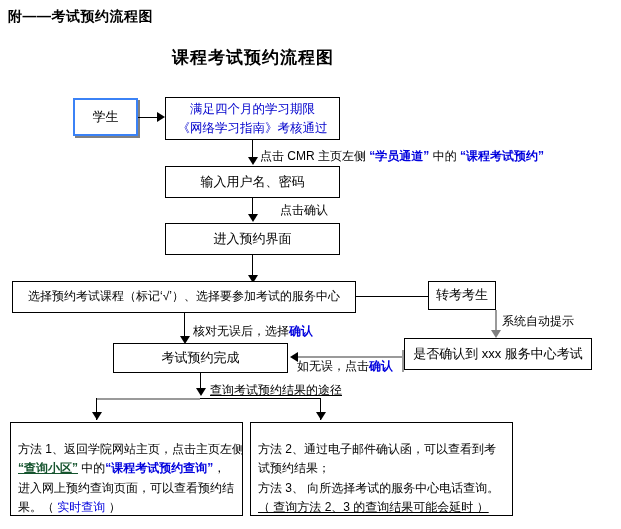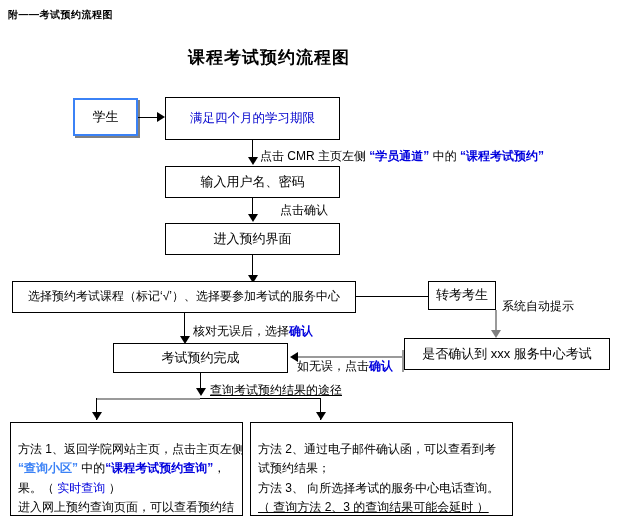--- a/index.html
+++ b/index.html
@@ -17,27 +17,27 @@
     height: 529px;
     overflow: hidden;
     background: #ffffff;
   }
   .abs { position: absolute; }
 
   
   .doc-heading {
     left: 8px;
     top: 8px;
-    font-size: 10px;
+    font-size: 14px;
     font-weight: bold;
     letter-spacing: 0.5px;
     white-space: nowrap;
   }
   .chart-title {
-    left: 16px;
+    left: 0;
     top: 46px;
     width: 506px;
     text-align: center;
     font-size: 17px;
     font-weight: bold;
     letter-spacing: 1px;
   }
 
   
   .box {
@@ -101,40 +101,41 @@
 
   
   .edge-label {
     font-size: 12px;
     white-space: nowrap;
     line-height: 1;
     color: #000000;
   }
   .edge-label.underline { text-decoration: underline; }
   .hl { color: #0000dd; font-weight: bold; }
-  .hl-u { color: #3b82f6; font-weight: bold; }
+  .hl-u { color: #14532d; font-weight: bold; text-decoration: underline; }
   .hl-plain { color: #0000dd; }
 </style>
 </head>
 <body>
 
 <div id="page">
 
   <div class="abs doc-heading">附——考试预约流程图</div>
   <div class="abs chart-title">课程考试预约流程图</div>
 
   <div class="abs box bevel" style="left:73px; top:98px; width:65px; height:38px;">
     <span>学生</span>
   </div>
 
   <div class="abs hline" style="left:138px; top:117px; width:19px;"></div>
   <div class="abs arrowhead-right" style="left:157px; top:112px;"></div>
 
   <div class="abs box blue" style="left:165px; top:97px; width:175px; height:43px;">
     <span class="ln">满足四个月的学习期限</span>
+    <span class="ln">《网络学习指南》考核通过</span>
   </div>
 
   <div class="abs vline" style="left:252px; top:140px; height:17px;"></div>
   <div class="abs arrowhead-down" style="left:248px; top:157px;"></div>
   <div class="abs edge-label" style="left:260px; top:150px;">
     <span>点击 CMR 主页左侧 </span><span class="hl">“学员通道”</span><span> 中的 </span><span class="hl">“课程考试预约”</span>
   </div>
 
   <div class="abs box" style="left:165px; top:166px; width:175px; height:32px;">
     <span>输入用户名、密码</span>
@@ -157,23 +158,23 @@
 
   <div class="abs hline" style="left:356px; top:296px; width:88px;"></div>
   <div class="abs arrowhead-right" style="left:444px; top:291px;"></div>
 
   <div class="abs box" style="left:428px; top:281px; width:68px; height:29px;">
     <span>转考考生</span>
   </div>
 
   <div class="abs vline gray" style="left:495px; top:310px; height:22px;"></div>
   <div class="abs arrowhead-down gray" style="left:491px; top:330px;"></div>
-  <div class="abs edge-label" style="left:502px; top:300px;">系统自动提示</div>
-
-  <div class="abs box" style="left:404px; top:338px; width:206px; height:32px;">
+  <div class="abs edge-label" style="left:502px; top:315px;">系统自动提示</div>
+
+  <div class="abs box" style="left:404px; top:338px; width:188px; height:32px;">
     <span>是否确认到 xxx 服务中心考试</span>
   </div>
 
   <div class="abs vline" style="left:184px; top:313px; height:27px;"></div>
   <div class="abs arrowhead-down" style="left:180px; top:336px;"></div>
   <div class="abs edge-label" style="left:193px; top:325px;">
     <span>核对无误后，选择</span><span class="hl">确认</span>
   </div>
 
   <div class="abs box" style="left:113px; top:343px; width:175px; height:30px;">
@@ -194,22 +195,22 @@
   <div class="abs hline gray" style="left:96px; top:398px; width:104px; height:2px;"></div>
   <div class="abs hline" style="left:200px; top:398px; width:120px;"></div>
   <div class="abs vline" style="left:96px; top:398px; height:22px;"></div>
   <div class="abs arrowhead-down" style="left:92px; top:412px;"></div>
   <div class="abs vline" style="left:320px; top:398px; height:22px;"></div>
   <div class="abs arrowhead-down" style="left:316px; top:412px;"></div>
 
   <div class="abs box text-left" style="left:10px; top:422px; width:233px; height:94px;">
     <span class="ln">方法 1、返回学院网站主页，点击主页左侧</span>
     <span class="ln"><span class="hl-u">“查询小区”</span><span> 中的</span><span class="hl">“课程考试预约查询”</span><span>，</span></span>
+    <span class="ln">进入网上预约查询页面，可以查看预约结</span>
     <span class="ln"><span>果。（ </span><span class="hl-plain">实时查询</span><span> ）</span></span>
-    <span class="ln">进入网上预约查询页面，可以查看预约结</span>
   </div>
 
   <div class="abs box text-left" style="left:250px; top:422px; width:263px; height:94px;">
     <span class="ln">方法 2、通过电子邮件确认函，可以查看到考</span>
     <span class="ln">试预约结果；</span>
     <span class="ln">方法 3、 向所选择考试的服务中心电话查询。</span>
     <span class="ln" style="text-decoration:underline;">（ 查询方法 2、3 的查询结果可能会延时 ）</span>
   </div>
 
 </div>

